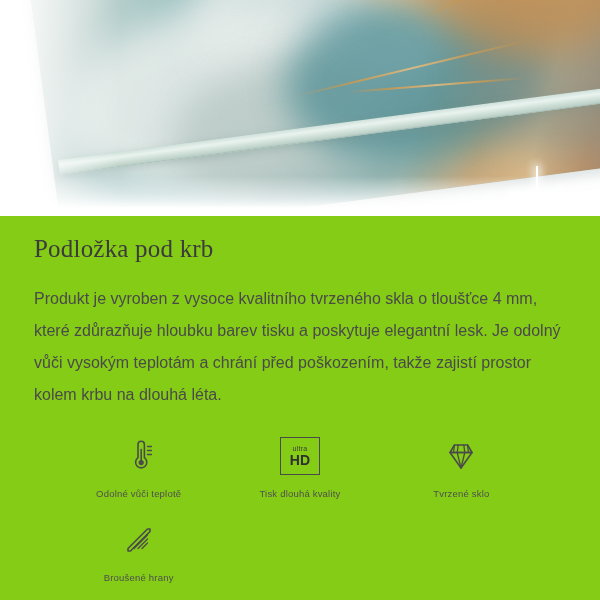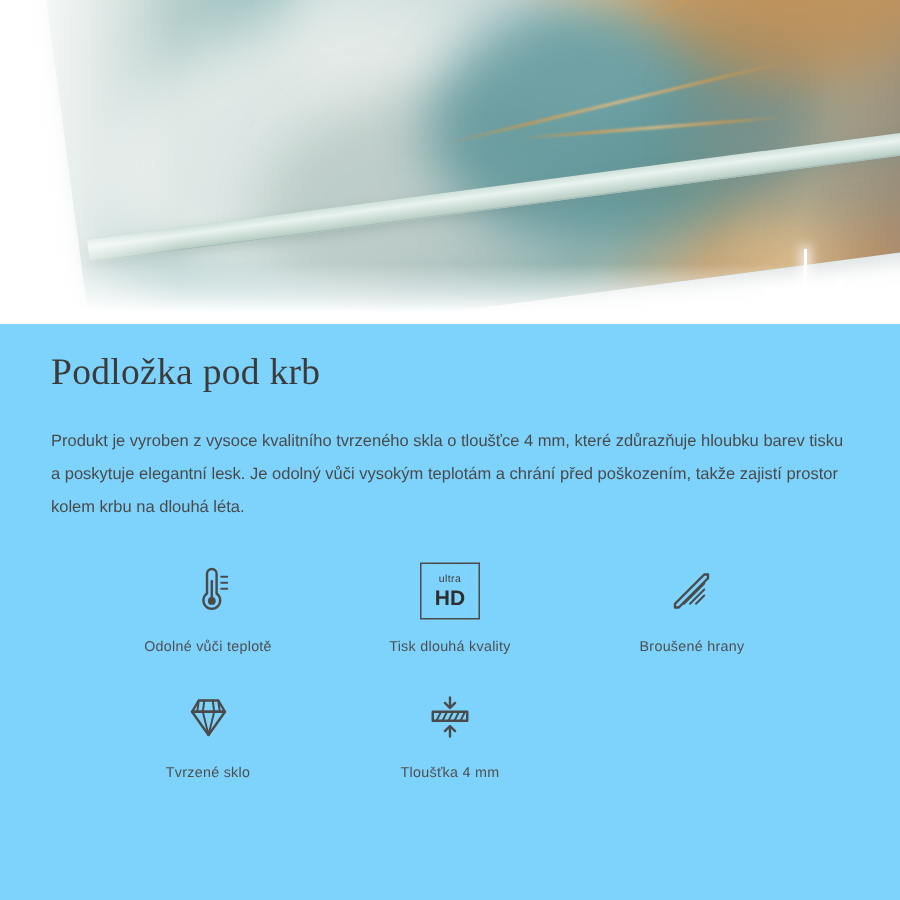--- a/index.html
+++ b/index.html
@@ -10,21 +10,21 @@
     width: 600px;
     height: 600px;
     background: #ffffff;
     font-family: "Liberation Sans", sans-serif;
     overflow: hidden;
   }
   .page {
     position: relative;
     width: 600px;
     height: 600px;
-    background: #7dd3fc;
+    background: #84cc16;
   }
 
   
   .hero {
     position: relative;
     width: 600px;
     height: 216px;
     overflow: hidden;
     background: #ffffff;
   }
@@ -173,21 +173,21 @@
     font-size: 25px;
     line-height: 1.32;
     color: #3b3b3b;
     font-weight: 400;
     margin: 0;
     letter-spacing: .2px;
   }
   .headline .l2 { display: block; }
   .body-copy {
     margin: 18px 0 0 0;
-    font-size: 11px;
+    font-size: 16px;
     line-height: 2.0;
     color: #4a4a4a;
     max-width: 540px;
   }
 
   
   .features {
     margin-top: 22px;
     display: grid;
     grid-template-columns: repeat(3, 1fr);
@@ -306,45 +306,34 @@
             <span class="hd">HD</span>
           </div>
         </div>
         <div class="feature-label">Tisk dlouhá kvality</div>
       </div>
 
 
       <div class="feature">
         <div class="feature-icon">
           <svg width="44" height="44" viewBox="0 0 44 44">
-            <path class="stroke" d="M11 30.5L30.5 11h2.5v2.5L13.5 33H11z"></path>
-            <path class="thin" d="M17 30.5L30.5 17M21 30.5L30.5 21M25 30.5L30.5 25"></path>
-          </svg>
-        </div>
-        <div class="feature-label">Broušené hrany</div>
-      </div>
-
-      <div class="feature">
-        <div class="feature-icon">
-          <svg width="44" height="44" viewBox="0 0 44 44">
             <path class="stroke" d="M11 18.5h22L22 34z"></path>
             <path class="stroke" d="M15.5 11h13l4.5 7.5H11z"></path>
             <path class="thin" d="M15.5 11l-1 7.5M28.5 11l1 7.5M22 34l-3.8-15.5M22 34l3.8-15.5M19.2 11l-1 7.5M24.8 11l1 7.5"></path>
           </svg>
         </div>
         <div class="feature-label">Tvrzené sklo</div>
       </div>
 
       <div class="feature">
         <div class="feature-icon">
           <svg width="44" height="44" viewBox="0 0 44 44">
-            <path class="stroke" d="M22 9v6.5M18.6 12.6L22 16l3.4-3.4"></path>
-            <path class="stroke" d="M10.5 18.5h23v6h-23z"></path>
-            <path class="thin" d="M13 24.5l3-6M17 24.5l3-6M21 24.5l3-6M25 24.5l3-6M29 24.5l3-6"></path>
-            <path class="stroke" d="M22 35v-6.5M18.6 31.4L22 28l3.4 3.4"></path>
+            <path class="stroke" d="M11 30.5L30.5 11h2.5v2.5L13.5 33H11z"></path>
+            <path class="thin" d="M17 30.5L30.5 17M21 30.5L30.5 21M25 30.5L30.5 25"></path>
           </svg>
         </div>
-        <div class="feature-label">Tloušťka 4 mm</div>
-      </div>
+        <div class="feature-label">Broušené hrany</div>
+      </div>
+
 
     </div>
   </div>
 </div>
 
 </body></html>

